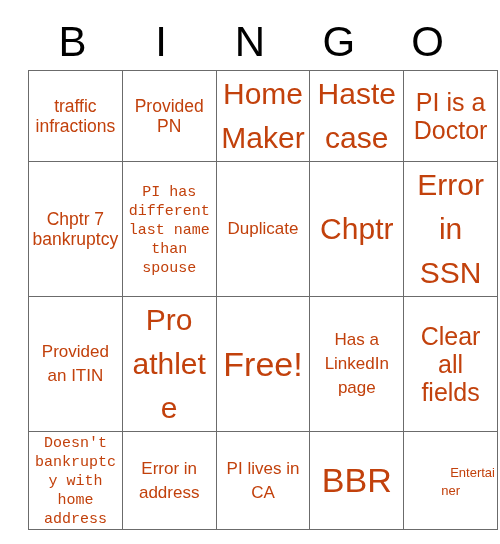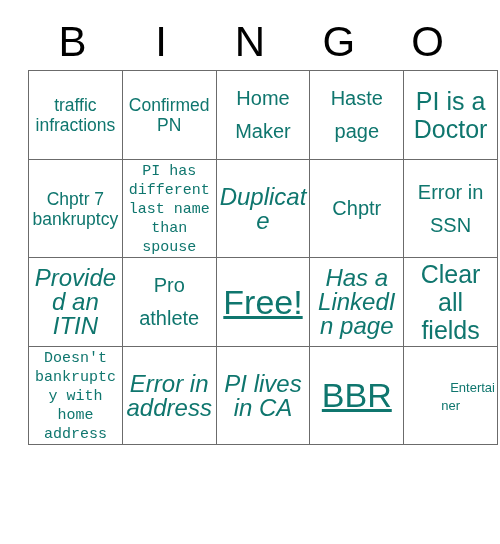--- a/index.html
+++ b/index.html
@@ -40,56 +40,56 @@
     width: 444px;
     border-collapse: collapse;
     table-layout: fixed;
   }
   #bingo-grid td {
     border: 1px solid #6b6b6b;
     width: 88.8px;
     padding: 1px 2px;
     text-align: center;
     vertical-align: middle;
-    color: #0f766e;
+    color: #c2410c;
     overflow: hidden;
     word-wrap: break-word;
   }
   #bingo-grid tr { height: 89px; }
   #bingo-grid tr:last-child { height: 90px; }
 
   
   .sz-xs { font-size: 13px;  line-height: 15px; margin-left: 44px; }
   .sz-s  { font-size: 15px;  line-height: 17px; font-family: Liberation Mono, monospace; }
   .sz-m  { font-size: 17.5px; line-height: 20px; }
-  .sz-l  { font-size: 24px;  line-height: 24px; font-style: italic; }
+  .sz-l  { font-size: 17px;  line-height: 24px; }
   .sz-xl { font-size: 25px;  line-height: 28px; margin-top: 44px; }
-  .sz-xxl{ font-size: 20px;  line-height: 33px; margin-top: 8px; }
-  .sz-huge { font-size: 34px; line-height: 37px; text-decoration: underline; }
+  .sz-xxl{ font-size: 30px;  line-height: 44px; margin-top: 8px; }
+  .sz-huge { font-size: 34px; line-height: 37px; }
 </style>
 </head>
 <body>
 
 <div id="card-wrap">
 
   <div id="bingo-header">
     <div class="header-letter">B</div>
     <div class="header-letter">I</div>
     <div class="header-letter">N</div>
     <div class="header-letter">G</div>
     <div class="header-letter">O</div>
   </div>
 
   <table id="bingo-grid">
     <tbody>
       <tr>
         <td><span class="sz-m">traffic infractions</span></td>
-        <td><span class="sz-m">Confirmed PN</span></td>
+        <td><span class="sz-m">Provided PN</span></td>
         <td><span class="sz-xxl">Home Maker</span></td>
-        <td><span class="sz-xxl">Haste page</span></td>
+        <td><span class="sz-xxl">Haste case</span></td>
         <td><span class="sz-xl">PI is a Doctor</span></td>
       </tr>
       <tr>
         <td><span class="sz-m">Chptr 7 bankruptcy</span></td>
         <td><span class="sz-s">PI has different last name than spouse</span></td>
         <td><span class="sz-l">Duplicate</span></td>
         <td><span class="sz-xxl">Chptr</span></td>
         <td><span class="sz-xxl">Error in SSN</span></td>
       </tr>
       <tr>

